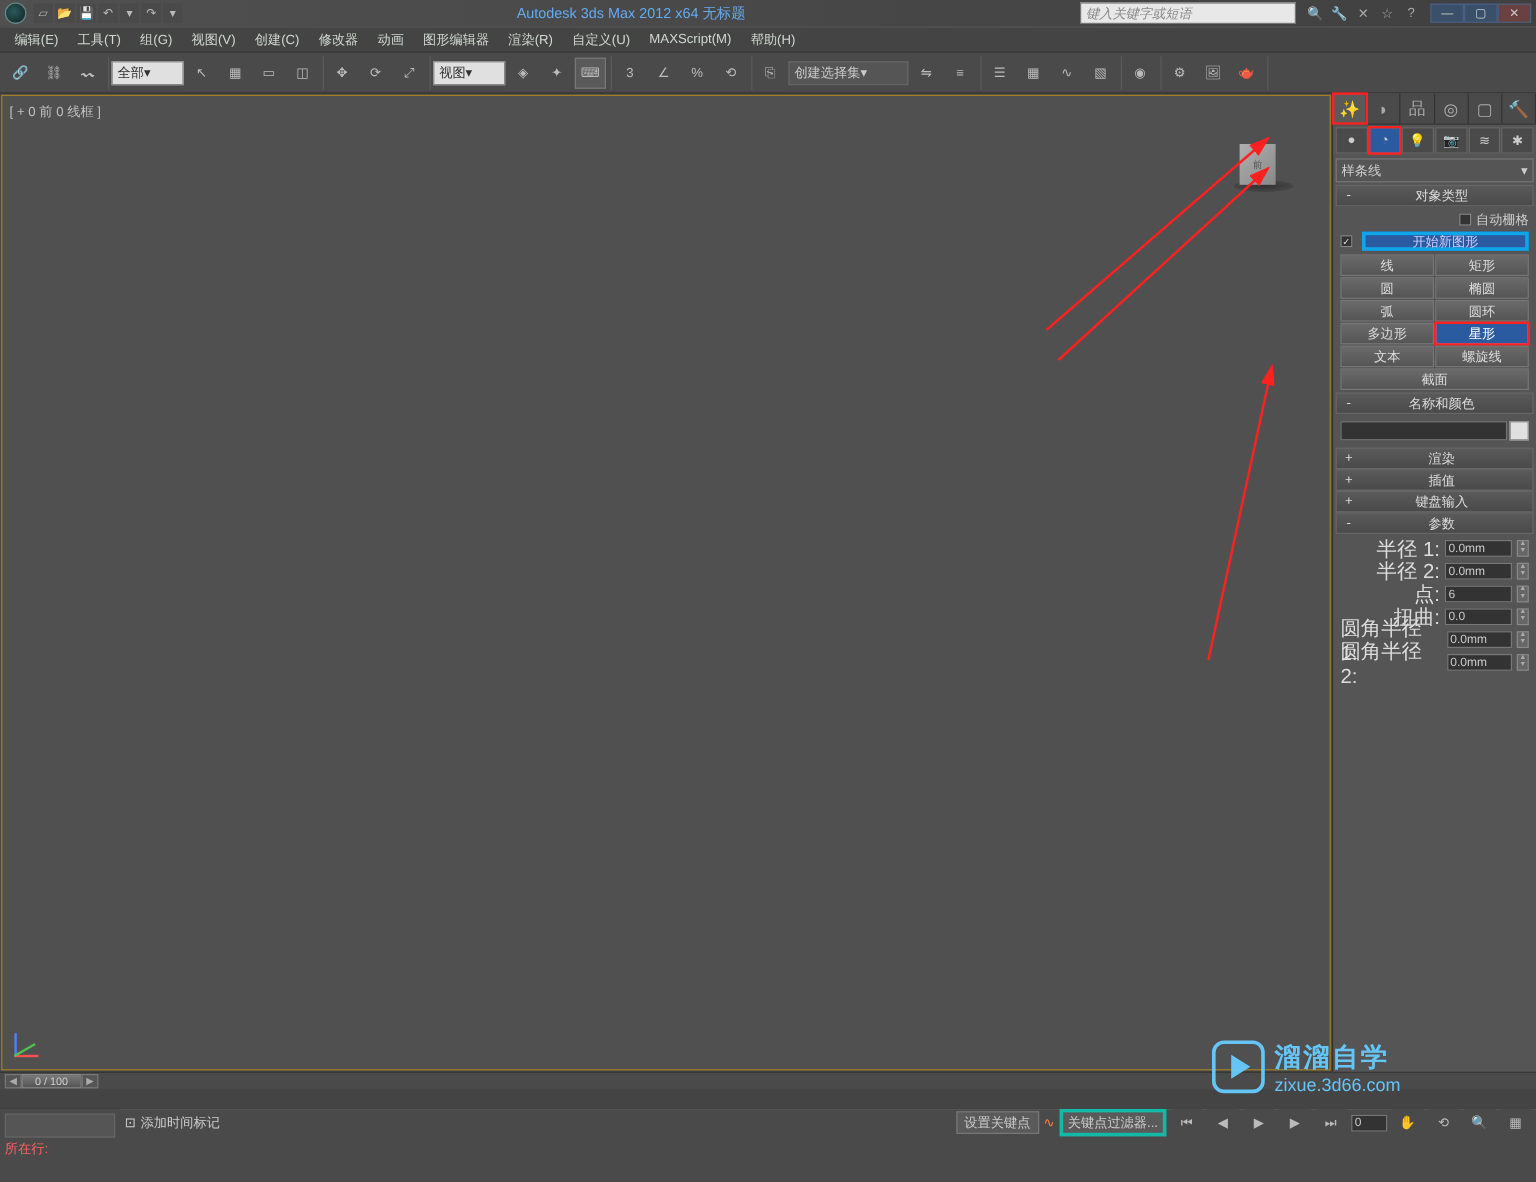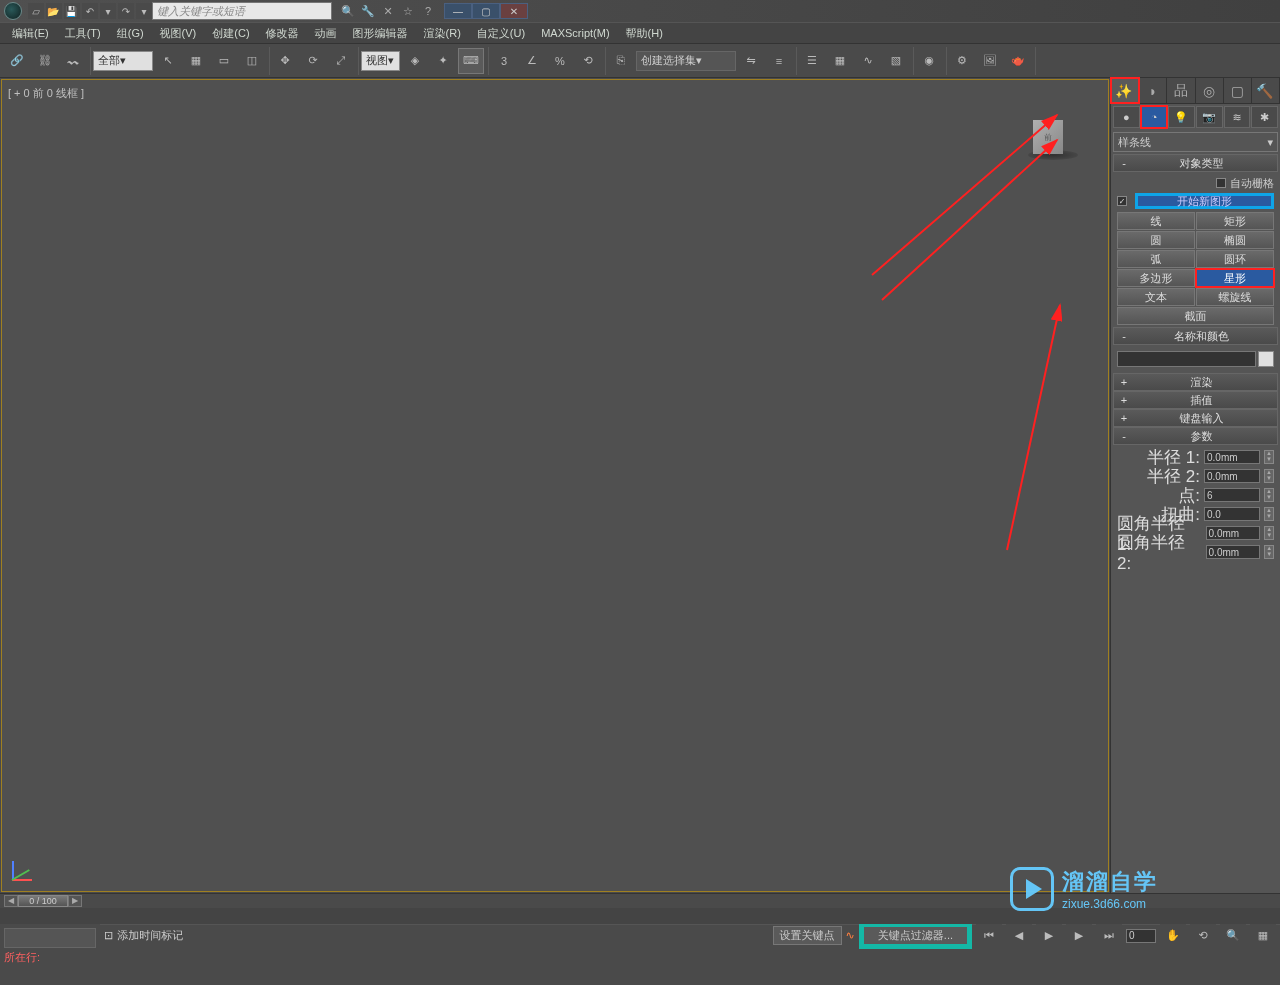--- a/index.html
+++ b/index.html
@@ -94,36 +94,37 @@
 
 .red-highlight { outline: 2px solid #ff2020; outline-offset: -1px; }
 .arrow-svg { position: absolute; top: 0; left: 0; pointer-events: none; }
 
 
 .watermark { position: absolute; right: 70px; bottom: 60px; width: 200px; height: 72px; color: #66ccff; opacity: 0.95; display: flex; align-items: center; gap: 8px; }
 .watermark .play { width: 44px; height: 44px; border: 3px solid #66ccff; border-radius: 10px; display: flex; align-items: center; justify-content: center; }
 .watermark .play::after { content: ""; border-left: 16px solid #66ccff; border-top: 10px solid transparent; border-bottom: 10px solid transparent; margin-left: 4px; }
 .watermark-text { display: flex; flex-direction: column; }
 .watermark-text .cn { font-size: 22px; font-weight: bold; letter-spacing: 2px; }
-.watermark-text .en { font-size: 12px; color: #66ccff; }
+.watermark-text .en { font-size: 15px; color: #66ccff; }
 </style>
 </head>
 <body>
 
 <div class="title-bar">
   <div class="app-logo"></div>
   <div class="quick-toolbar">
     <div class="quick-btn">▱</div>
     <div class="quick-btn">📂</div>
     <div class="quick-btn">💾</div>
     <div class="quick-btn">↶</div>
     <div class="quick-btn">▾</div>
     <div class="quick-btn">↷</div>
     <div class="quick-btn">▾</div>
   </div>
+  <div class="title-center">Autodesk 3ds Max  2012 x64     无标题</div>
   <div class="title-search">键入关键字或短语</div>
   <div class="title-icons">
     <div class="ico">🔍</div>
     <div class="ico">🔧</div>
     <div class="ico">✕</div>
     <div class="ico">☆</div>
     <div class="ico">?</div>
   </div>
   <div class="win-controls">
     <div class="win-btn">—</div>
@@ -158,21 +159,21 @@
     <div class="tb-btn">↖</div>
     <div class="tb-btn">▦</div>
     <div class="tb-btn">▭</div>
     <div class="tb-btn">◫</div>
   </div>
   <div class="tb-group">
     <div class="tb-btn">✥</div>
     <div class="tb-btn">⟳</div>
     <div class="tb-btn">⤢</div>
   </div>
-  <div class="tb-dropdown" style="width:39px"><span>视图</span> ▾</div>
+  <div class="tb-dropdown" style="width:60px"><span>视图</span> ▾</div>
   <div class="tb-btn">◈</div>
   <div class="tb-group">
     <div class="tb-btn">✦</div>
     <div class="tb-btn active">⌨</div>
   </div>
   <div class="tb-group">
     <div class="tb-btn">3</div>
     <div class="tb-btn">∠</div>
     <div class="tb-btn">%</div>
     <div class="tb-btn">⟲</div>
@@ -383,21 +384,21 @@
     <div style="height:20px;border:1px solid #666;background:#555"></div>
     <div style="color:#ff6060;font-size:10px;margin-top:2px"><span>所在行:</span></div>
   </div>
   <div class="status-mid">
     <div class="status-row">
       <span>⊡</span>
       <span>添加时间标记</span>
       <div style="flex:1"></div>
       <div style="background:#5a5a5a;border:1px solid #777;padding:1px 6px">设置关键点</div>
       <span style="color:#ff8040">∿</span>
-      <div style="background:#5a5a5a;border:5px solid #14b8a6;padding:1px 14px">关键点过滤器...</div>
+      <div style="background:#5a5a5a;border:3px solid #14b8a6;padding:1px 4px">关键点过滤器...</div>
       <div class="tb-btn">⏮</div>
       <div class="tb-btn">◀</div>
       <div class="tb-btn">▶</div>
       <div class="tb-btn">▶</div>
       <div class="tb-btn">⏭</div>
       <div class="spinner" style="width:30px">0</div>
       <div class="tb-btn">✋</div>
       <div class="tb-btn">⟲</div>
       <div class="tb-btn">🔍</div>
       <div class="tb-btn">▦</div>

